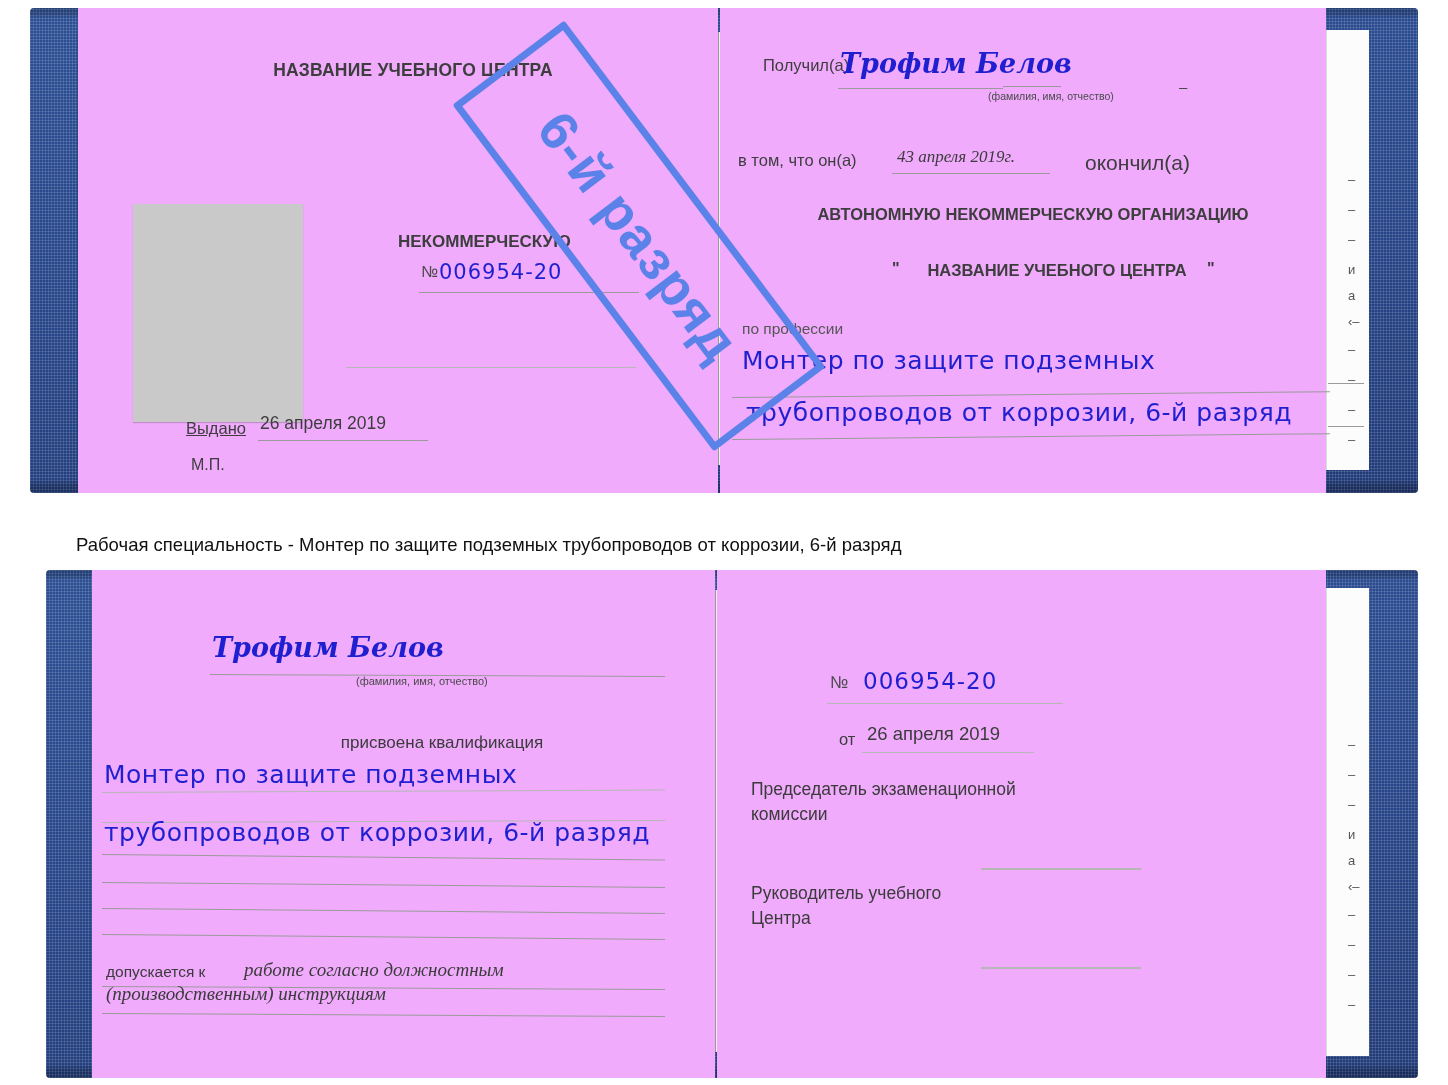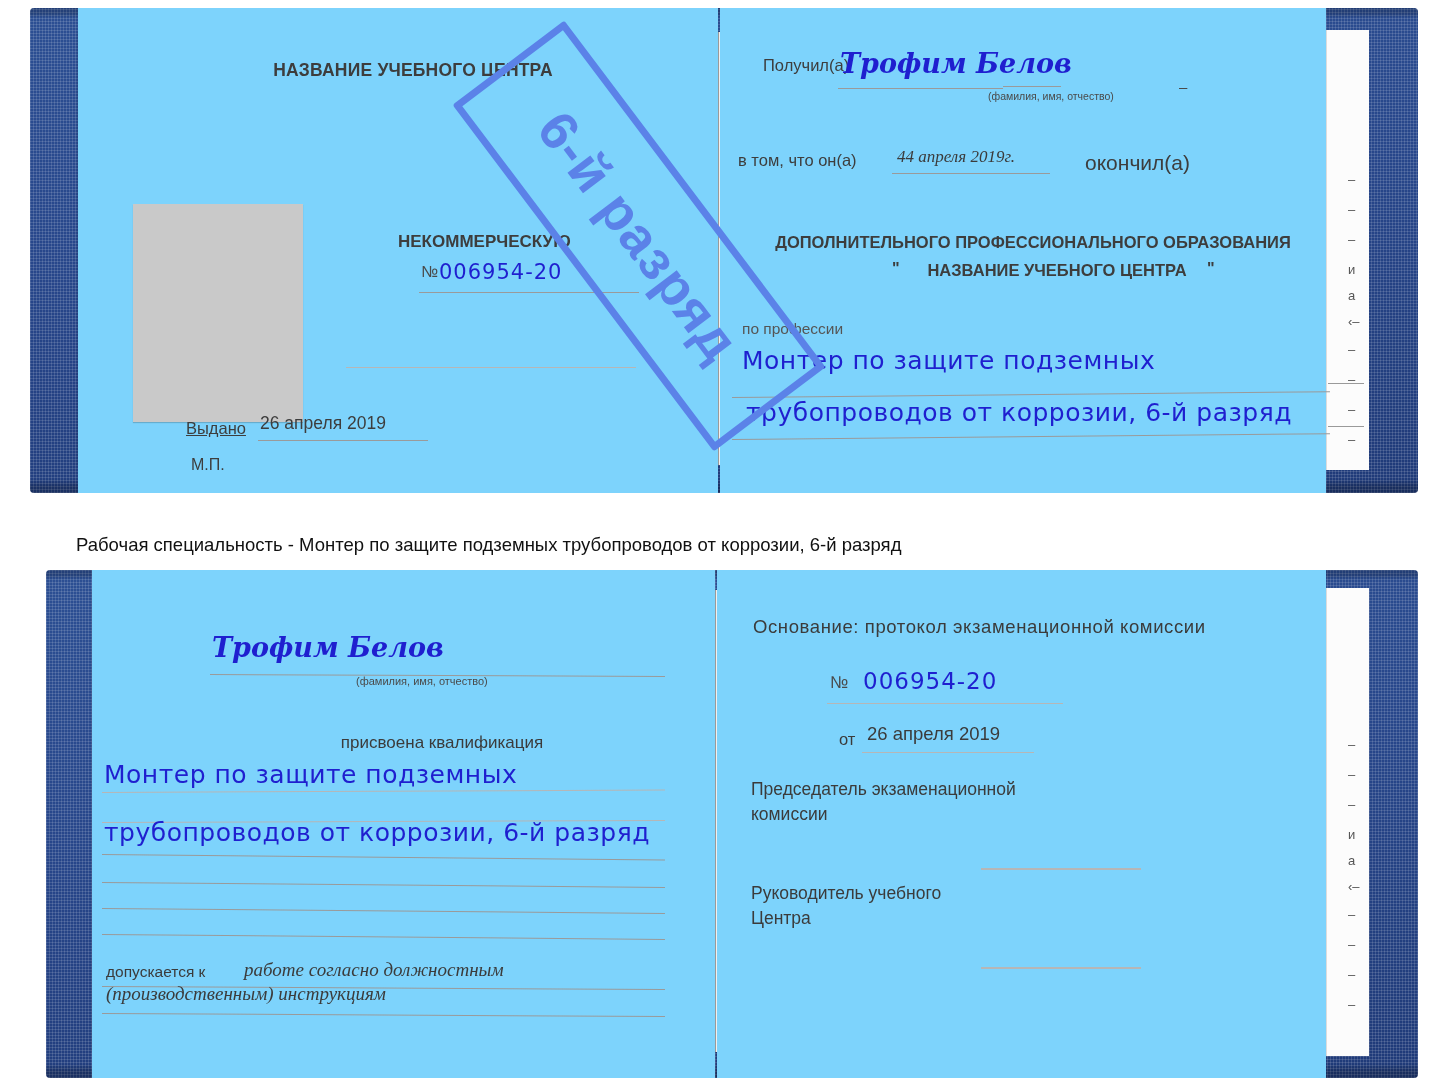--- a/index.html
+++ b/index.html
@@ -12,21 +12,21 @@
     background:
       repeating-linear-gradient(0deg, rgba(255,255,255,.13) 0 1px, rgba(0,0,0,0) 1px 3px),
       repeating-linear-gradient(90deg, rgba(255,255,255,.13) 0 1px, rgba(0,0,0,0) 1px 3px),
       linear-gradient(175deg,#2c4f93 0%,#27468a 45%,#1f3a78 100%);
     border-radius:4px;
   }
   .cover-shade{position:absolute;inset:0;border-radius:4px;
     background:linear-gradient(180deg,rgba(0,0,0,.18) 0 5px, rgba(0,0,0,0) 10px),
                linear-gradient(0deg,rgba(0,0,0,.22) 0 6px, rgba(0,0,0,0) 14px);}
   .pages{position:absolute;background:#fdfdfd;box-shadow:0 0 2px rgba(0,0,0,.25);}
-  .page-left,.page-right{position:absolute;top:0;bottom:0;background:#7dd3fc;}
+  .page-left,.page-right{position:absolute;top:0;bottom:0;background:#f0abfc;}
   .spine{position:absolute;top:0;bottom:0;width:1px;background:#7e7e7e;opacity:.75;}
   .spine-shadow{position:absolute;top:0;bottom:0;width:14px;
      background:linear-gradient(90deg,rgba(0,0,0,0) 0%,rgba(0,0,0,.10) 45%,rgba(0,0,0,.06) 55%,rgba(0,0,0,0) 100%);}
   
   .sliver{position:absolute;top:0;bottom:0;background:#fcfcfc;}
   .sliver-strip{position:absolute;color:#555;font-size:13px;line-height:1;}
 
   
   .t{position:absolute;color:#4a4a4a;white-space:nowrap;}
   .t.b{font-weight:bold;color:#3d3d3d;}
@@ -103,25 +103,25 @@
   <div class="page-right" style="left:690px;width:606px;text-align:right;">
 
     <div class="t" style="left:43px;top:48px;font-size:16.5px;color:#3d3d3d;">Получил(а)</div>
     <div class="hand hand-script" style="left:120px;top:40px;font-size:27px;">Трофим Белов</div>
     <div class="rule" style="left:118px;top:80px;width:165px;"></div>
     <div class="rule" style="left:283px;top:78px;width:58px;"></div>
     <div class="t" style="left:268px;top:82px;font-size:10.5px;color:#4a4a4a;">(фамилия, имя, отчество)</div>
     <div class="t" style="left:459px;top:70px;font-size:15px;">–</div>
 
     <div class="t" style="left:18px;top:143px;font-size:16.5px;color:#3d3d3d;">в том, что он(а)</div>
-    <div class="ital" style="position:absolute;left:177px;top:139px;font-size:17px;">44 апреля 2019г.</div>
+    <div class="ital" style="position:absolute;left:177px;top:139px;font-size:17px;">43 апреля 2019г.</div>
     <div class="rule" style="left:172px;top:165px;width:158px;"></div>
     <div class="t" style="left:365px;top:143px;font-size:21px;color:#3d3d3d;">окончил(а)</div>
 
-    <div class="t b c" style="left:313px;top:225px;font-size:16.5px;">ДОПОЛНИТЕЛЬНОГО ПРОФЕССИОНАЛЬНОГО ОБРАЗОВАНИЯ</div>
+    <div class="t b c" style="left:313px;top:197px;font-size:16.5px;">АВТОНОМНУЮ НЕКОММЕРЧЕСКУЮ ОРГАНИЗАЦИЮ</div>
     <div class="t b" style="left:172px;top:252px;font-size:16px;">"</div>
     <div class="t b c" style="left:337px;top:253px;font-size:16.5px;">НАЗВАНИЕ УЧЕБНОГО ЦЕНТРА</div>
     <div class="t b" style="left:487px;top:252px;font-size:16px;">"</div>
 
     <div class="t" style="left:22px;top:312px;font-size:15.5px;color:#555;">по профессии</div>
 
     <div class="hand" style="left:22px;top:338px;font-size:25px;letter-spacing:.5px;">Монтер по защите подземных</div>
     <div class="rule" style="left:12px;top:389px;width:598px;transform:rotate(-0.55deg);transform-origin:left center;"></div>
 
     <div class="hand" style="left:26px;top:390px;font-size:25px;letter-spacing:.5px;">трубопроводов от коррозии, 6-й разряд</div>
@@ -181,21 +181,20 @@
 
     <div class="t" style="left:14px;top:393px;font-size:15.5px;color:#3b3b3b;">допускается к</div>
     <div class="ital" style="position:absolute;left:152px;top:389px;font-size:19px;">работе согласно должностным</div>
     <div class="rule" style="left:10px;top:416px;width:563px;transform:rotate(0.3deg);transform-origin:left center;"></div>
     <div class="ital" style="position:absolute;left:14px;top:413px;font-size:19px;">(производственным) инструкциям</div>
     <div class="rule" style="left:10px;top:443px;width:563px;transform:rotate(0.3deg);transform-origin:left center;"></div>
   </div>
 
   <div class="page-right" style="left:671px;width:609px;">
 
-    <div class="t" style="left:36px;top:46px;font-size:18.5px;color:#3b3b3b;letter-spacing:.6px;">Основание: протокол экзаменационной комиссии</div>
 
     <div class="t" style="left:113px;top:103px;font-size:17px;">№</div>
     <div class="hand" style="left:146px;top:98px;font-size:23px;letter-spacing:1px;">006954-20</div>
     <div class="rule light" style="left:110px;top:133px;width:236px;"></div>
 
     <div class="t" style="left:122px;top:160px;font-size:16.5px;color:#3b3b3b;">от</div>
     <div class="t" style="left:150px;top:153px;font-size:18.5px;color:#3b3b3b;">26 апреля 2019</div>
     <div class="rule light" style="left:145px;top:182px;width:172px;"></div>
 
     <div class="t" style="left:34px;top:209px;font-size:17.5px;color:#3b3b3b;">Председатель экзаменационной</div>

